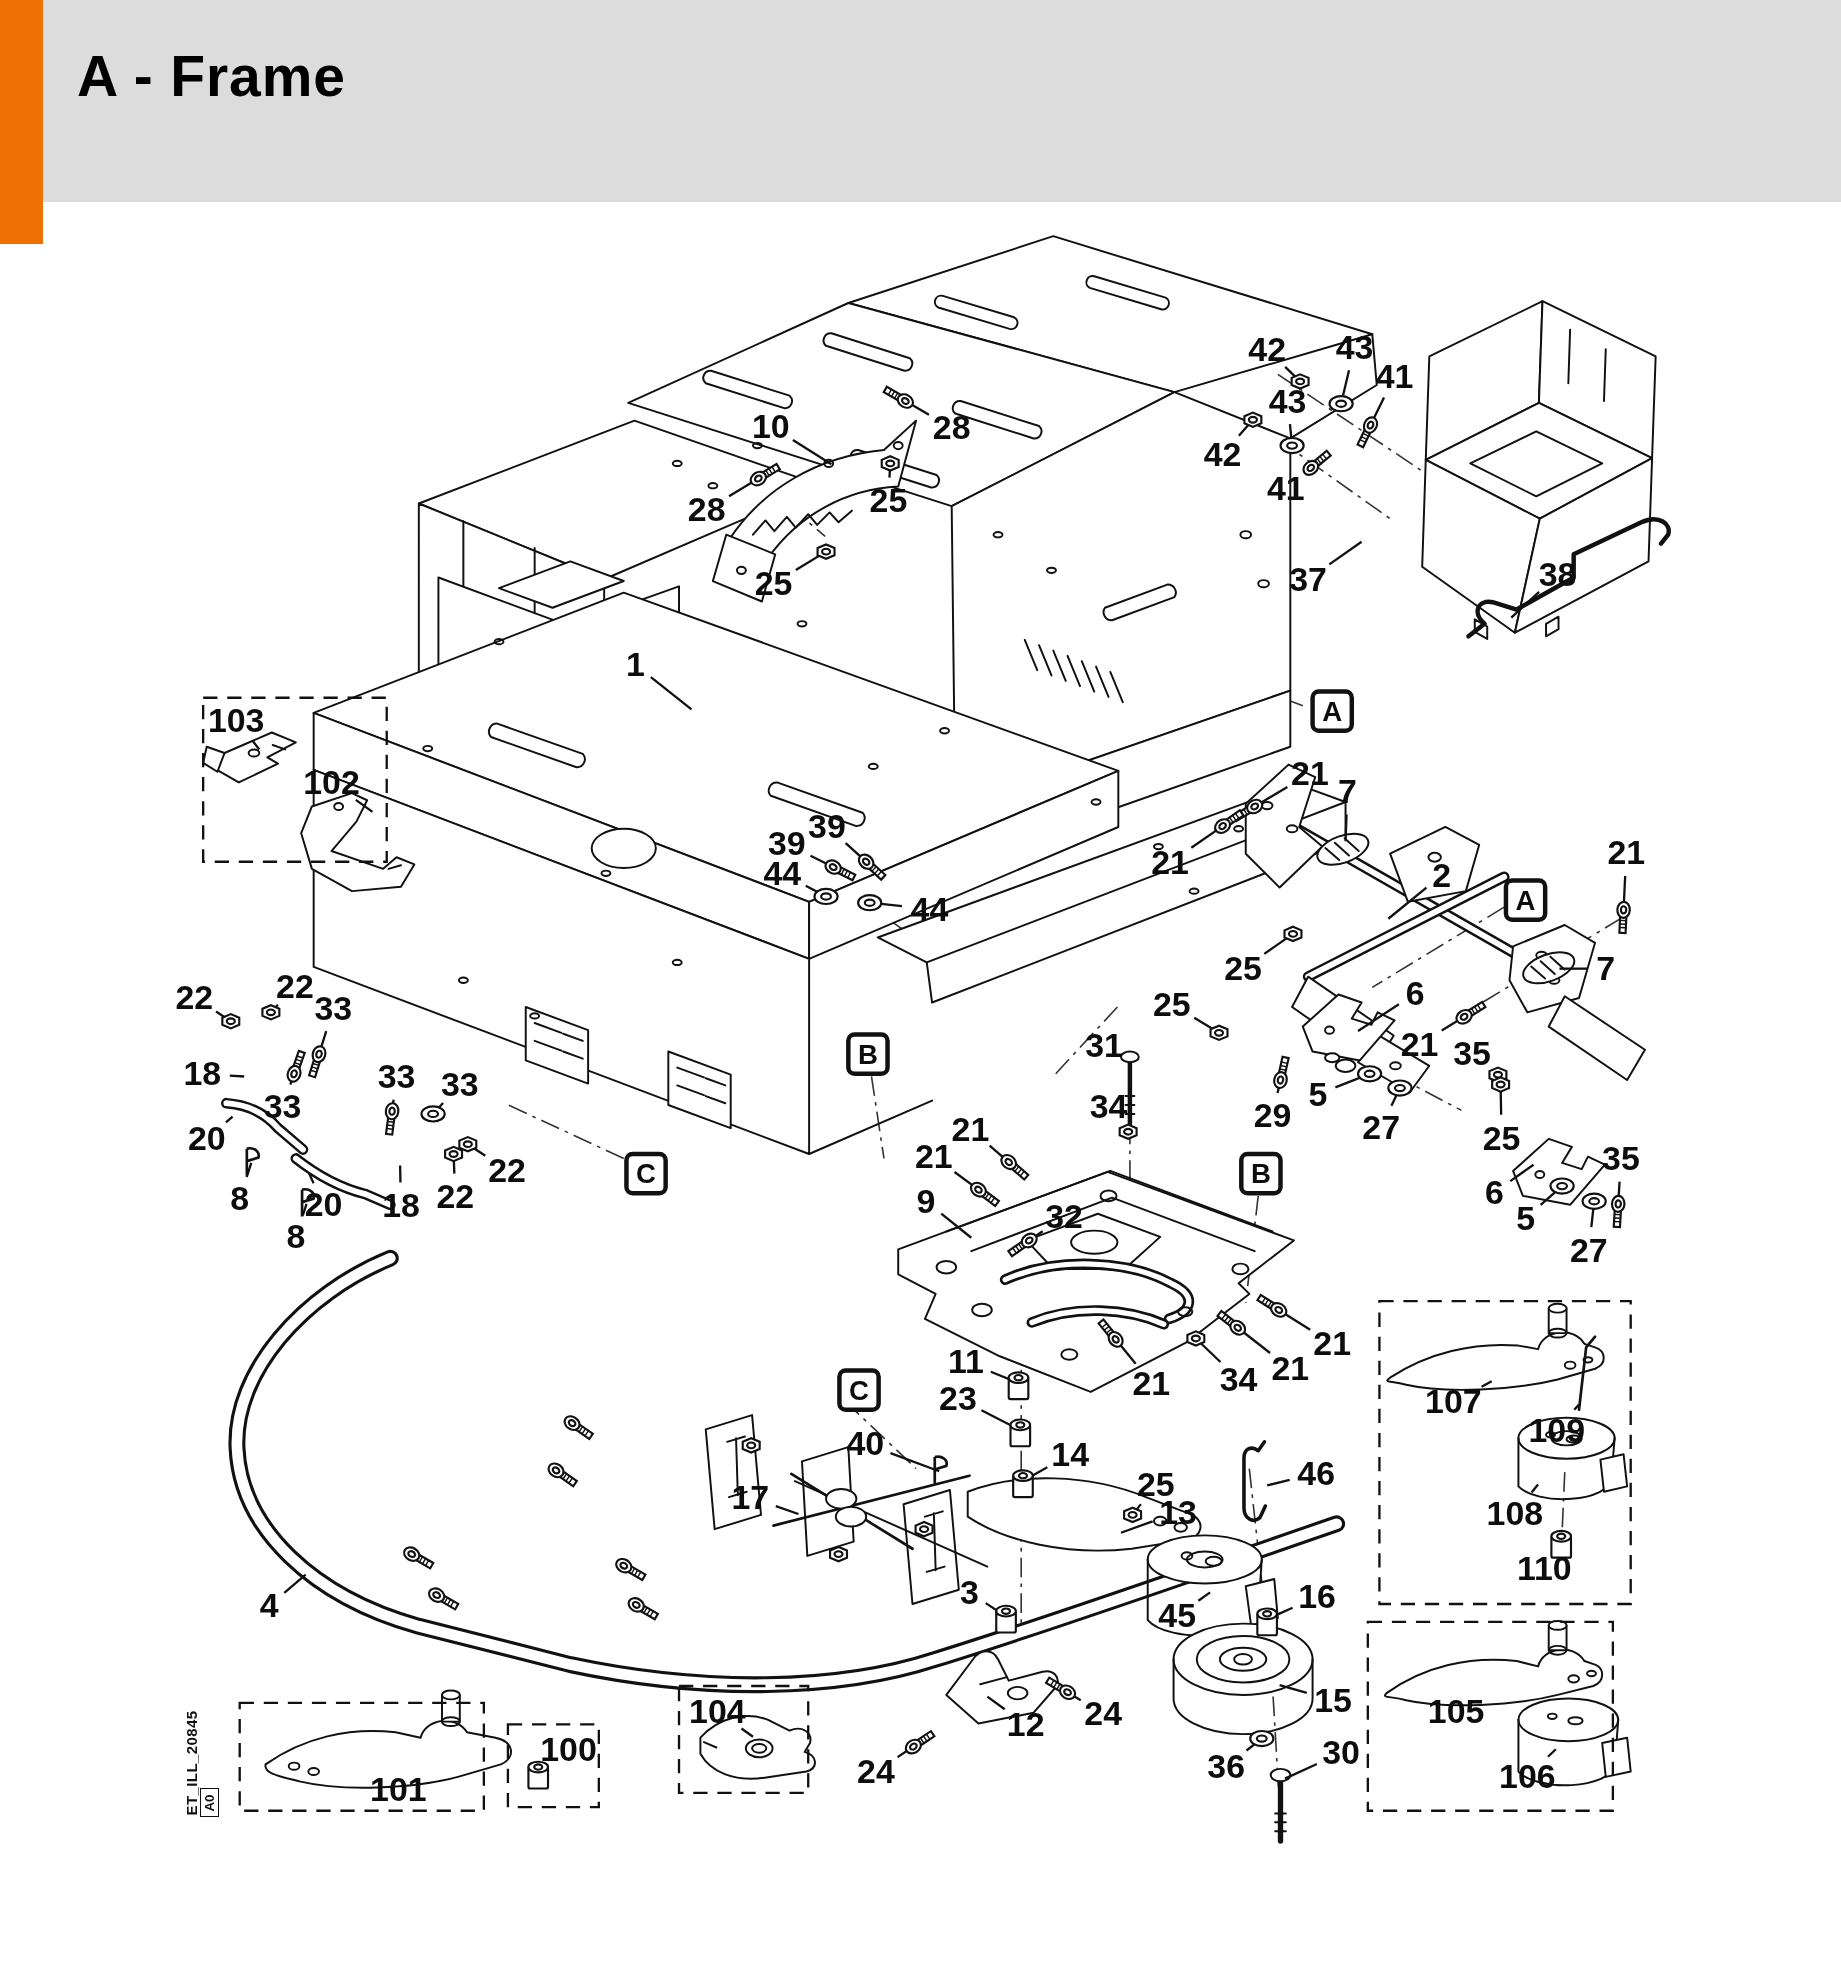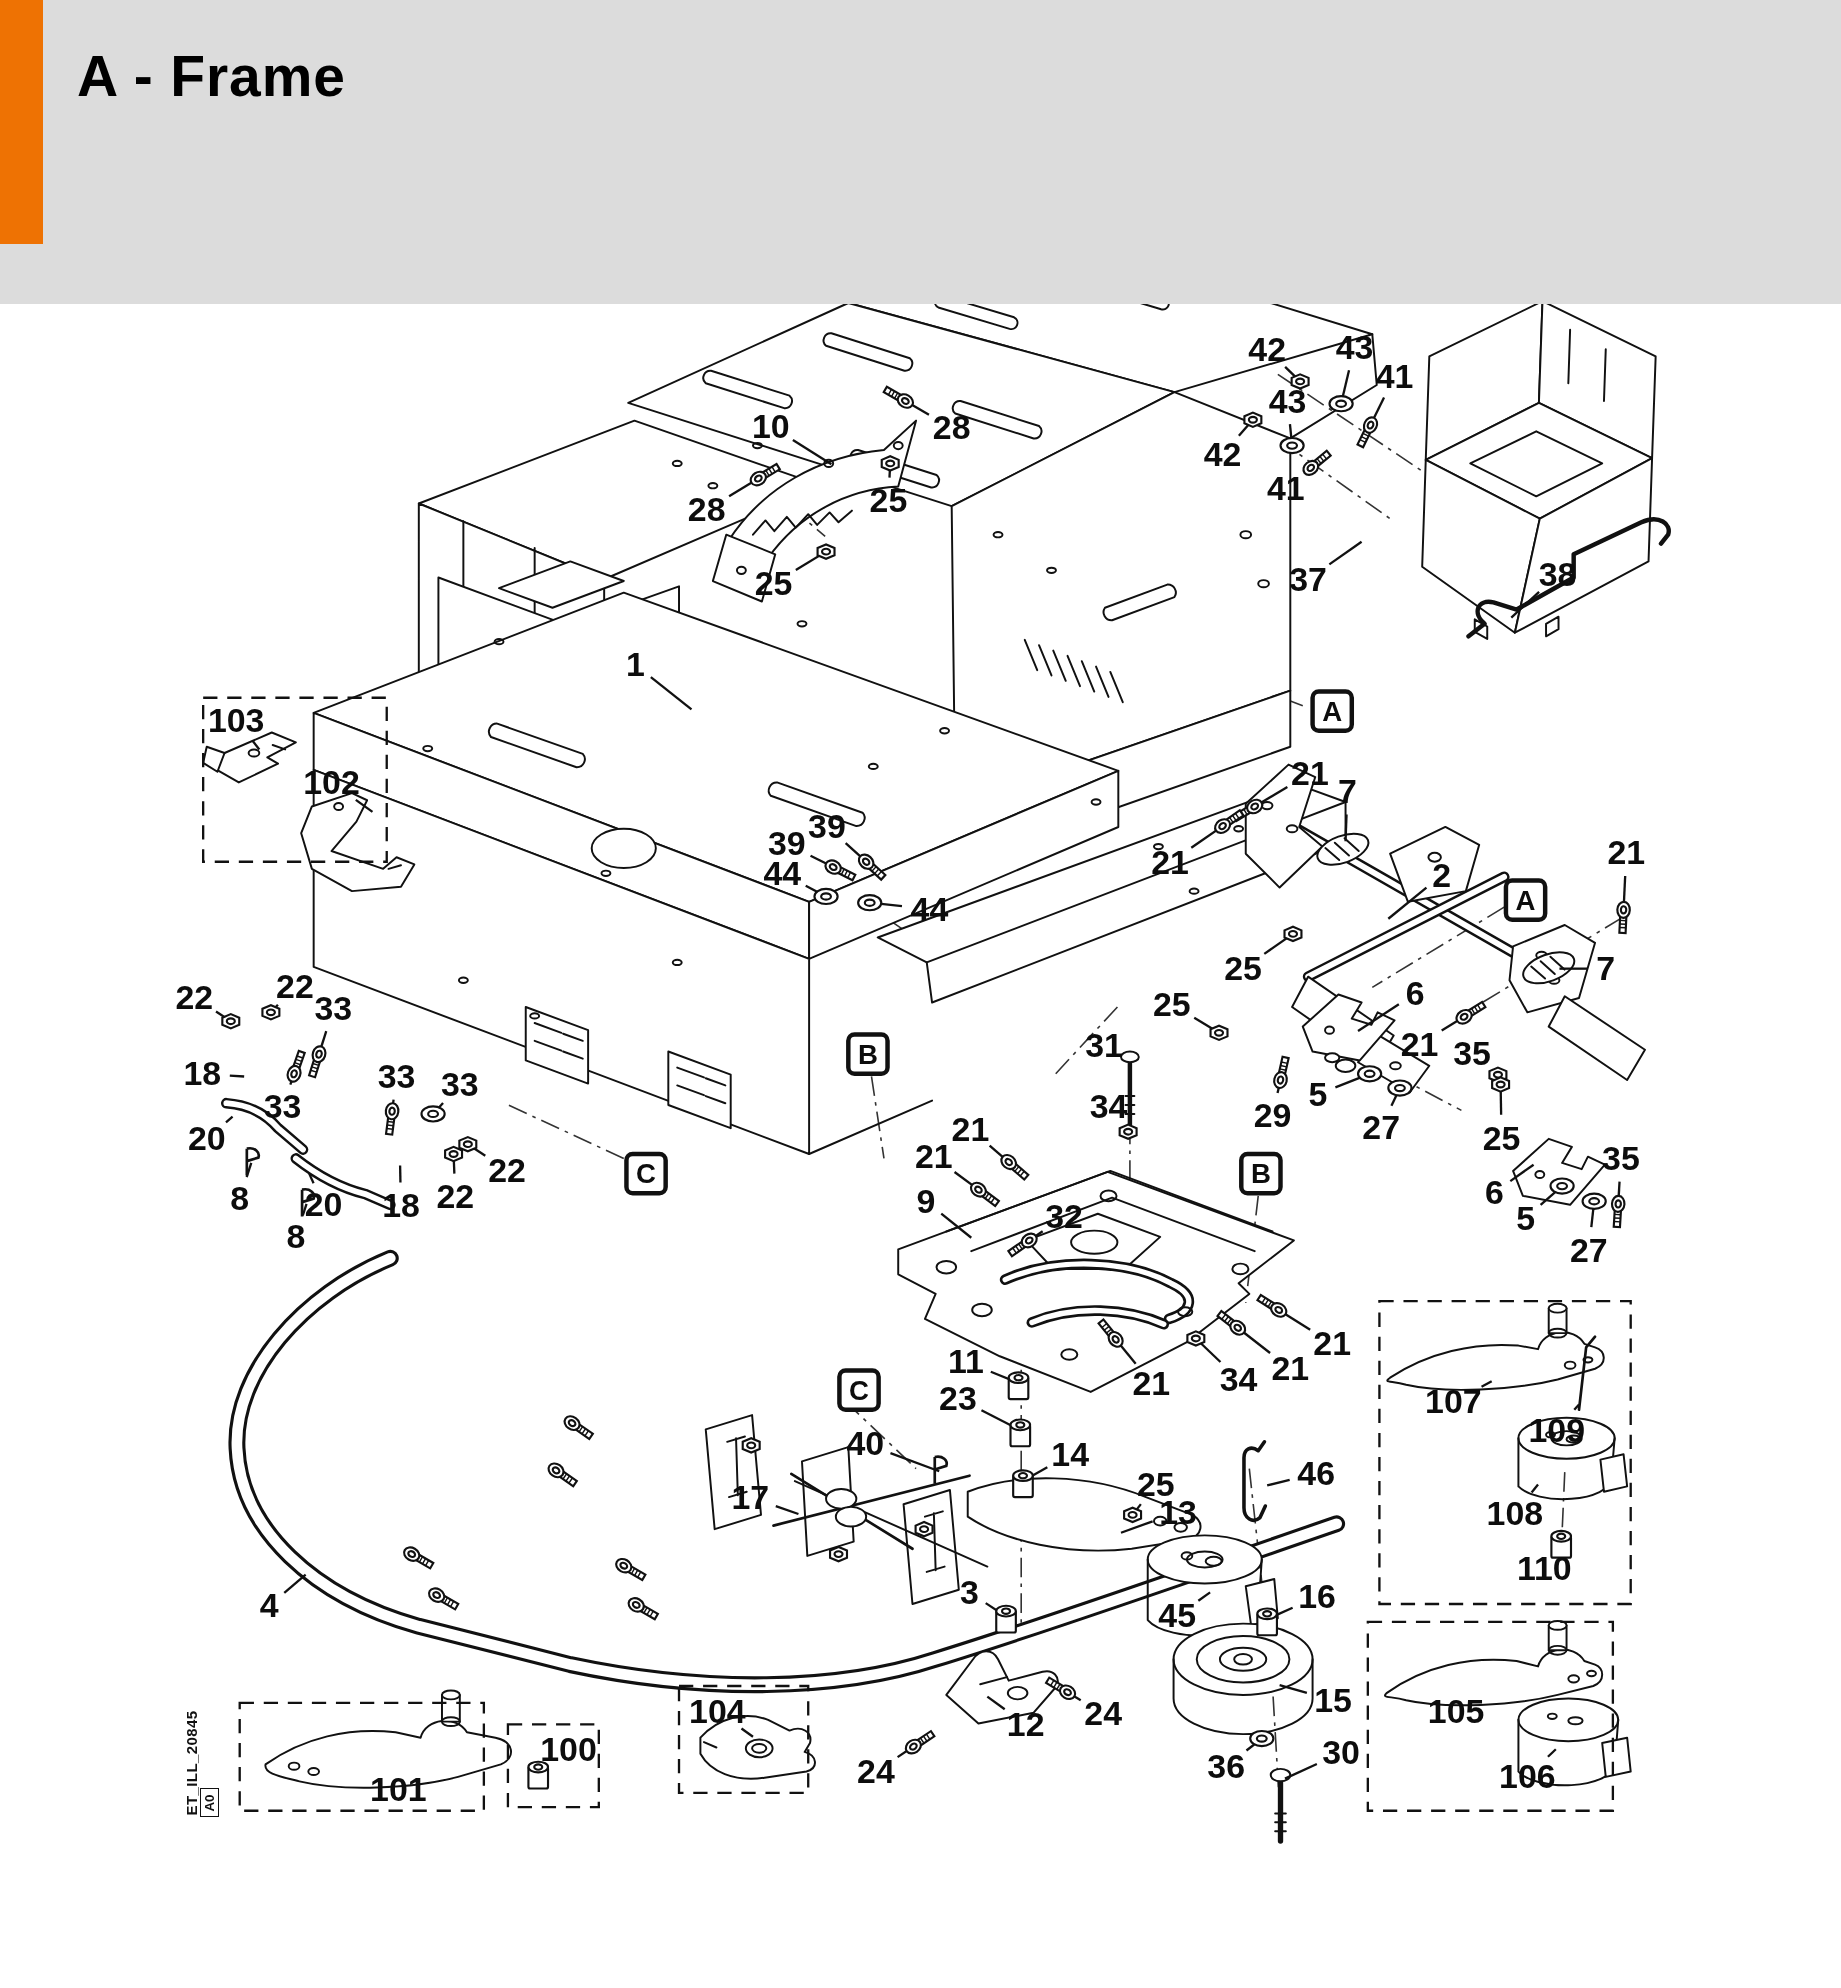--- a/index.html
+++ b/index.html
@@ -1,18 +1,18 @@
 <!DOCTYPE html>
 <html style="font-size:14.3px"><head>
 <meta charset="utf-8">
 <style>
   html,body{margin:0;padding:0;background:#ffffff;}
   body{width:1841px;height:1989px;position:relative;overflow:hidden;
        font-family:"Liberation Sans",sans-serif;}
-  #header{position:absolute;left:0;top:0;width:1841px;height:304px;z-index:5;}
+  #header{position:absolute;left:0;top:0;width:1841px;height:202px;z-index:5;}
   #accent{position:absolute;left:0;top:0;width:43px;height:244px;}
   #title{position:absolute;left:77px;top:43px;font-size:57px;font-weight:bold;
          color:#000;letter-spacing:0.9px;}
   #diagram-svg{position:absolute;left:0;top:0;z-index:1;}
   #footer-ill{position:absolute;left:191px;top:1763px;z-index:6;
       transform:translate(-50%,-50%) rotate(-90deg);font-size:15px;font-weight:bold;
       letter-spacing:0.4px;color:#111;white-space:nowrap;}
   #footer-a0{position:absolute;left:200px;top:1788px;width:18.7px;height:29px;z-index:6;
       border:1.8px solid #111;box-sizing:border-box;background:#fff;}
   #footer-a0 span{position:absolute;left:50%;top:50%;

